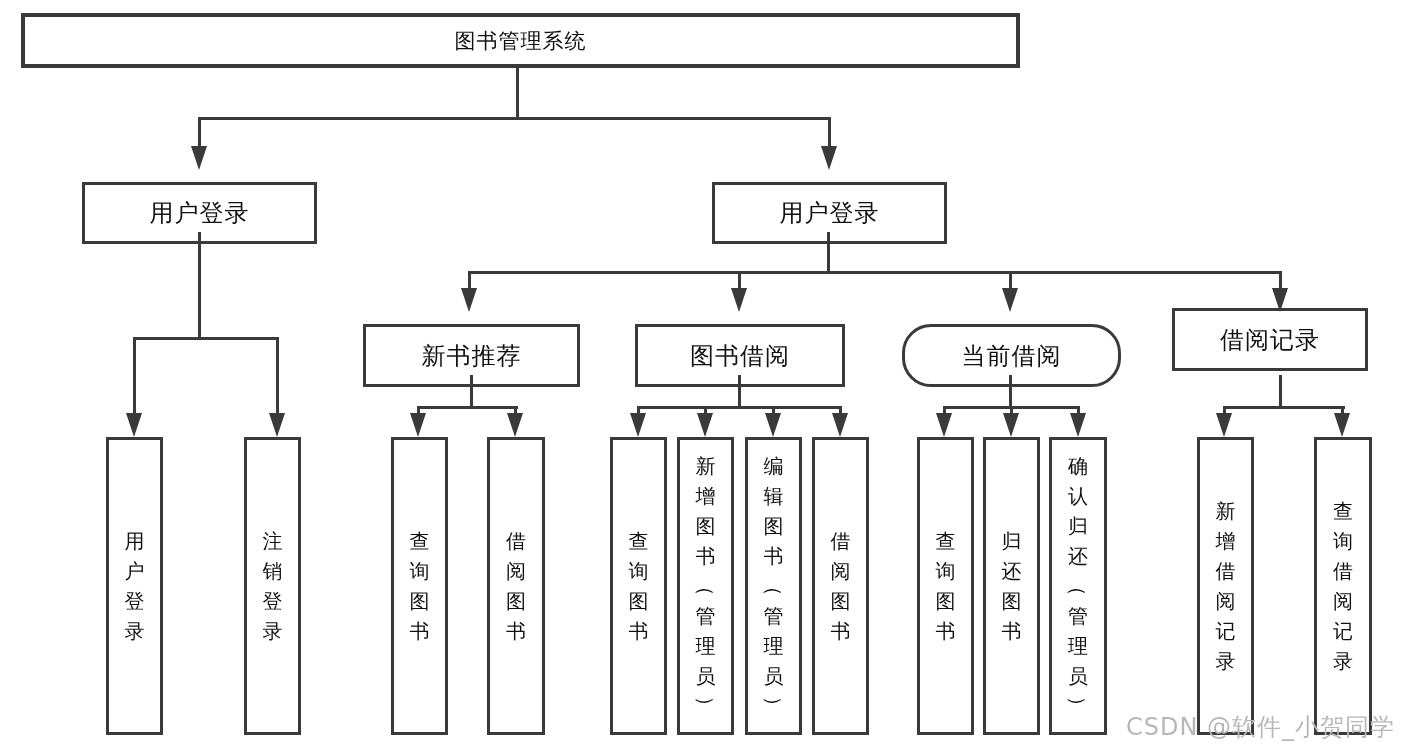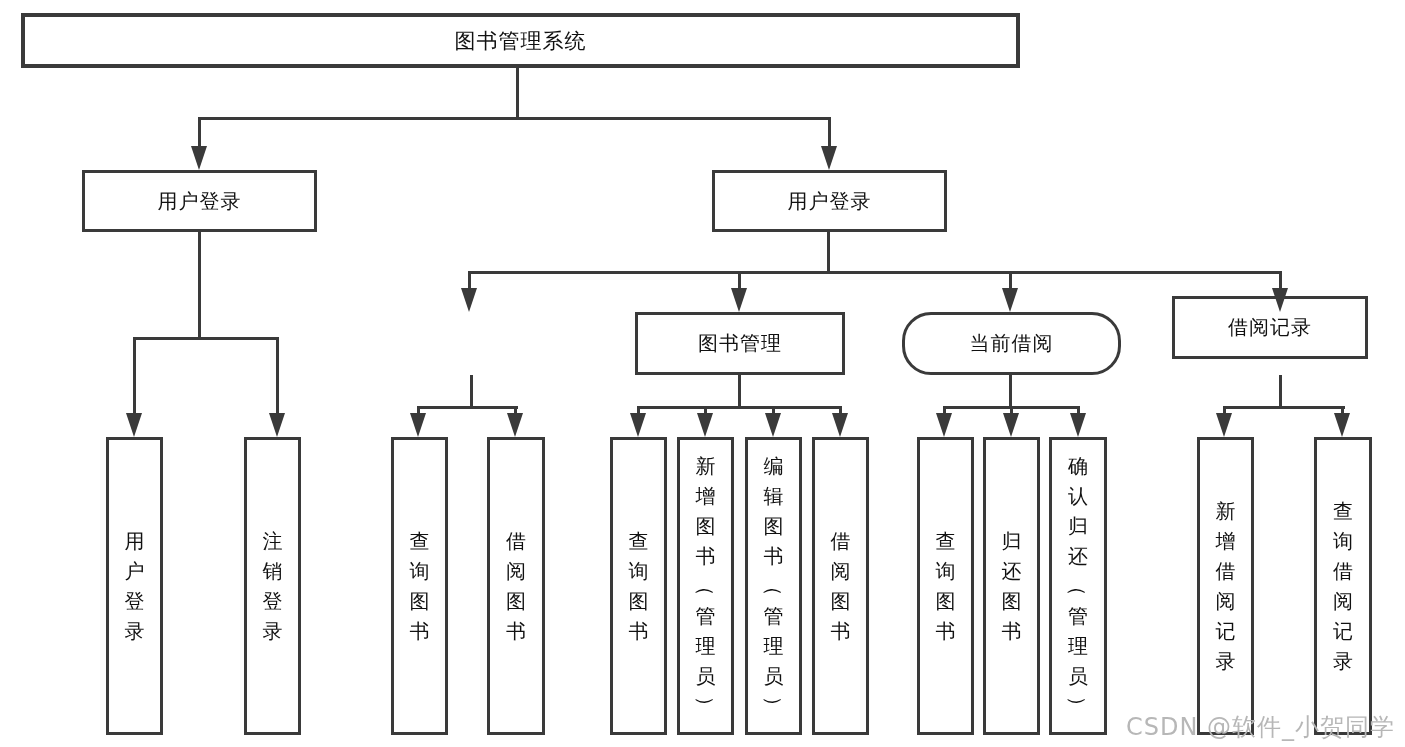--- a/index.html
+++ b/index.html
@@ -9,21 +9,21 @@
   #stage{
     position:relative; width:1405px; height:747px; background:var(--background);
     font-family:"DejaVu Sans","Liberation Sans",sans-serif; color:var(--text);
     overflow:hidden;
   }
   .node{
     position:absolute; box-sizing:border-box; background:#fff;
     border:3px solid var(--line); display:flex; align-items:center; justify-content:center;
   }
   .node.root{border-width:4px; font-size:21px; letter-spacing:1px;}
-  .node.h{font-size:20px; letter-spacing:1px;}
+  .node.h{font-size:24px; letter-spacing:1px;margin-top:12px;}
   .vbox{
     position:absolute; box-sizing:border-box; background:#fff;
     border:3px solid var(--line); display:flex; align-items:center; justify-content:center;
   }
   .vtext{
     display:flex; flex-direction:column; align-items:center; justify-content:center;
     font-size:20px;
   }
   .vtext span{display:block; height:30px; line-height:30px; text-align:center;}
   .vtext span.rot{transform:rotate(90deg);}
@@ -49,22 +49,25 @@
     <span>图书管理系统</span>
   </div>
 
   <div class="node h" style="left:82px; top:170px; width:235px; height:62px;">
     <span>用户登录</span>
   </div>
   <div class="node h" style="left:712px; top:170px; width:235px; height:62px;">
     <span>用户登录</span>
   </div>
 
+  <div class="node h" style="left:363px; top:312px; width:217px; height:63px;">
+    <span>新书推荐</span>
+  </div>
   <div class="node h" style="left:635px; top:312px; width:210px; height:63px;">
-    <span>图书管理</span>
+    <span>图书借阅</span>
   </div>
   <div class="node h" style="left:902px; top:312px; width:219px; height:63px;border-radius:29px;">
     <span>当前借阅</span>
   </div>
   <div class="node h" style="left:1172px; top:296px; width:196px; height:63px;">
     <span>借阅记录</span>
   </div>
 
   <div class="vbox" style="left:106px; top:437px; width:57px; height:298px;">
     <div class="vtext">

